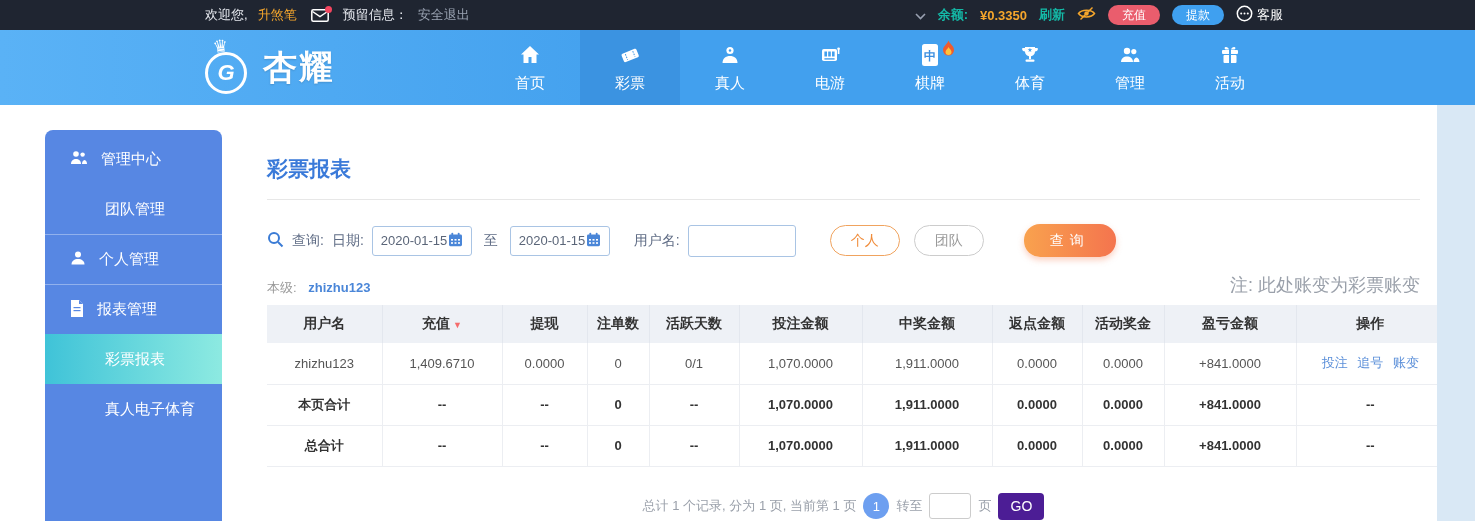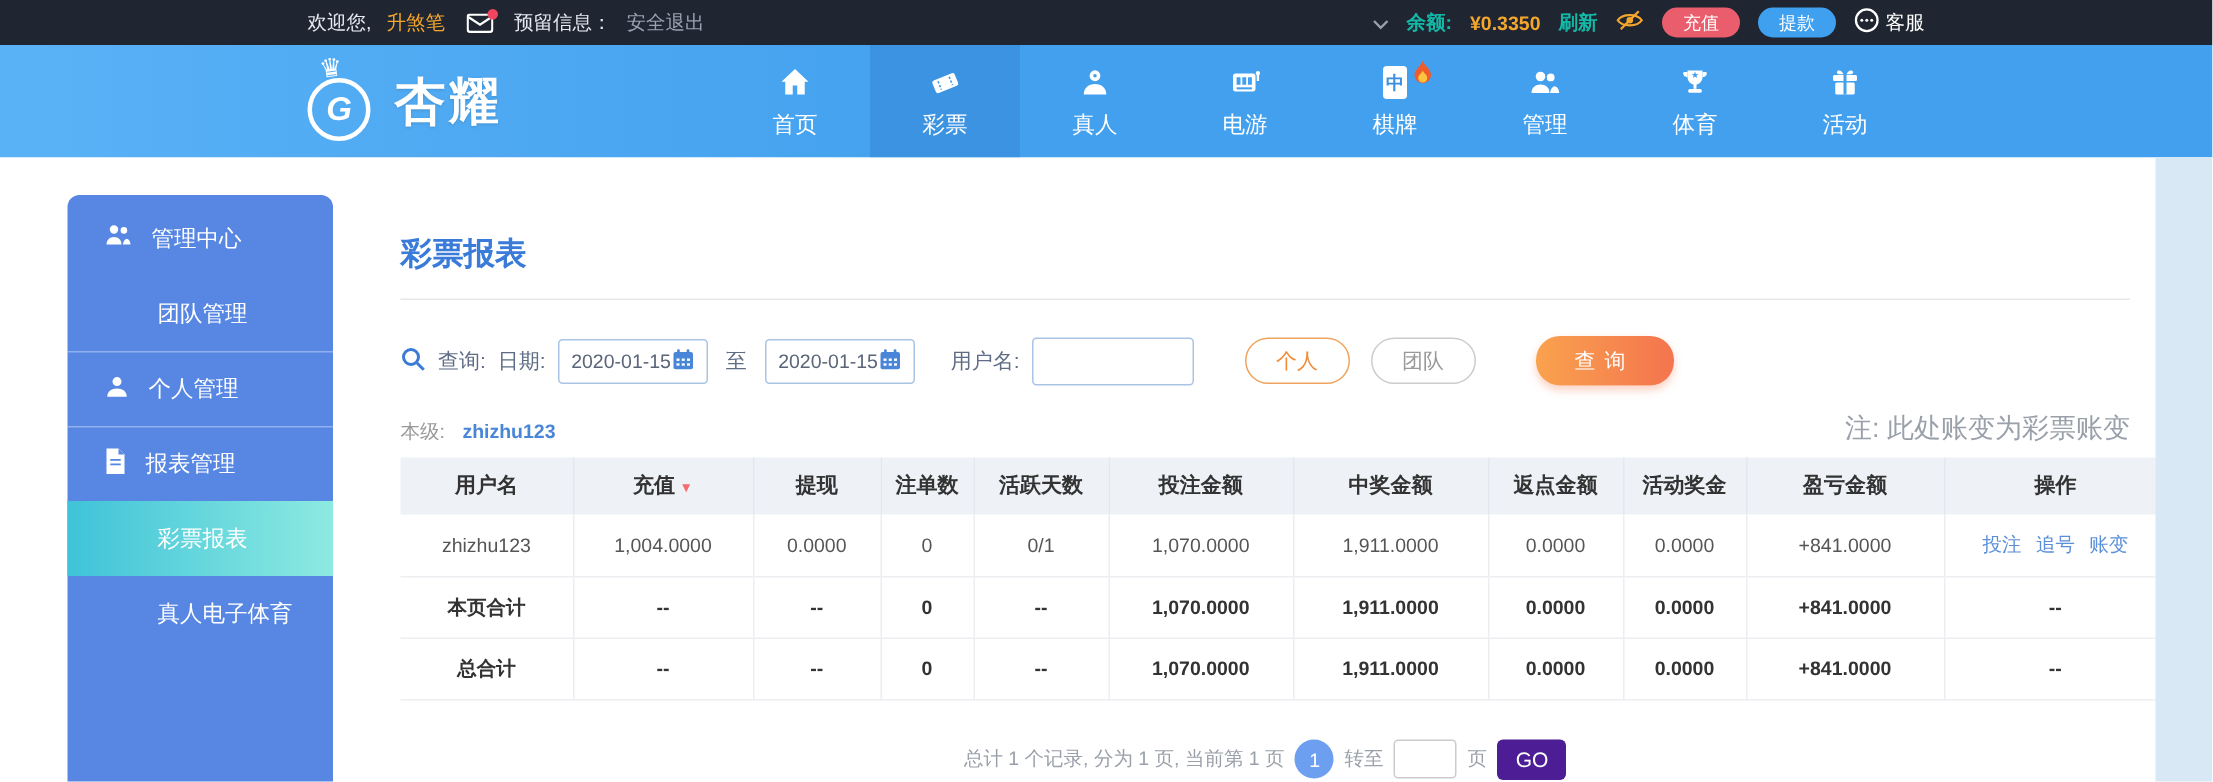--- a/index.html
+++ b/index.html
@@ -200,40 +200,40 @@
                 <path d="M7.5 7 C8.2 9 10.5 9.6 10.5 12 A3 3 0 0 1 4.5 12 C4.5 10 6.6 9.2 7.5 7 Z" fill="#fcc43c"></path>
               </svg>
           </span>
         </span>
         <span class="nav-label">棋牌</span>
       </div>
 
       <div class="nav-item">
         <span class="nav-ico">
           <svg width="24" height="24" viewBox="0 0 24 24">
-              <circle cx="9" cy="8" r="3.2" fill="#fff"></circle>
-              <circle cx="15.8" cy="8.6" r="2.6" fill="#fff"></circle>
-              <path d="M3 19 c0-3.6 2.7-5.6 6-5.6 s6 2 6 5.6 Z" fill="#fff"></path>
-              <path d="M15.5 19 c0-2.4 1.3-4.2 3-4.5 1.8 0.3 2.8 2 3 4.5 Z" fill="#fff"></path>
-            </svg>
-        </span>
-        <span class="nav-label">管理</span>
-      </div>
-
-      <div class="nav-item">
-        <span class="nav-ico">
-          <svg width="24" height="24" viewBox="0 0 24 24">
               <path d="M7 4 h10 v4.5 a5 5 0 0 1 -10 0 Z" fill="#fff"></path>
               <path d="M5 5 H7 v3.5 A3.2 3.2 0 0 1 4 5.5 Z M19 5 h-2 v3.5 A3.2 3.2 0 0 0 20 5.5 Z" fill="#fff"></path>
               <rect x="11" y="13" width="2" height="3.2" fill="#fff"></rect>
               <rect x="7.5" y="16.4" width="9" height="2.4" rx="1" fill="#fff"></rect>
               <text x="12" y="9" text-anchor="middle" font-size="6" fill="#42a0ee">★</text>
             </svg>
         </span>
         <span class="nav-label">体育</span>
+      </div>
+
+      <div class="nav-item">
+        <span class="nav-ico">
+          <svg width="24" height="24" viewBox="0 0 24 24">
+              <circle cx="9" cy="8" r="3.2" fill="#fff"></circle>
+              <circle cx="15.8" cy="8.6" r="2.6" fill="#fff"></circle>
+              <path d="M3 19 c0-3.6 2.7-5.6 6-5.6 s6 2 6 5.6 Z" fill="#fff"></path>
+              <path d="M15.5 19 c0-2.4 1.3-4.2 3-4.5 1.8 0.3 2.8 2 3 4.5 Z" fill="#fff"></path>
+            </svg>
+        </span>
+        <span class="nav-label">管理</span>
       </div>
 
       <div class="nav-item">
         <span class="nav-ico">
           <svg width="24" height="24" viewBox="0 0 24 24">
               <rect x="4" y="7" width="16" height="4" rx="1" fill="#fff"></rect>
               <rect x="5.5" y="12" width="13" height="8" rx="1" fill="#fff"></rect>
               <rect x="11" y="7" width="2" height="13" fill="#42a0ee"></rect>
               <path d="M8 6.5 C6.5 6.5 6 4.5 7.5 4 C9 3.6 10.5 5 11 6.5 Z" fill="#fff"></path>
               <path d="M16 6.5 C17.5 6.5 18 4.5 16.5 4 C15 3.6 13.5 5 13 6.5 Z" fill="#fff"></path>
@@ -376,21 +376,21 @@
             <th>中奖金额</th>
             <th>返点金额</th>
             <th>活动奖金</th>
             <th>盈亏金额</th>
             <th>操作</th>
           </tr>
         </thead>
         <tbody>
           <tr>
             <td>zhizhu123</td>
-            <td>1,004.0000</td>
+            <td>1,409.6710</td>
             <td>0.0000</td>
             <td>0</td>
             <td>0/1</td>
             <td>1,070.0000</td>
             <td>1,911.0000</td>
             <td>0.0000</td>
             <td>0.0000</td>
             <td class="profit">+841.0000</td>
             <td>
               <span class="op-link">投注</span>

